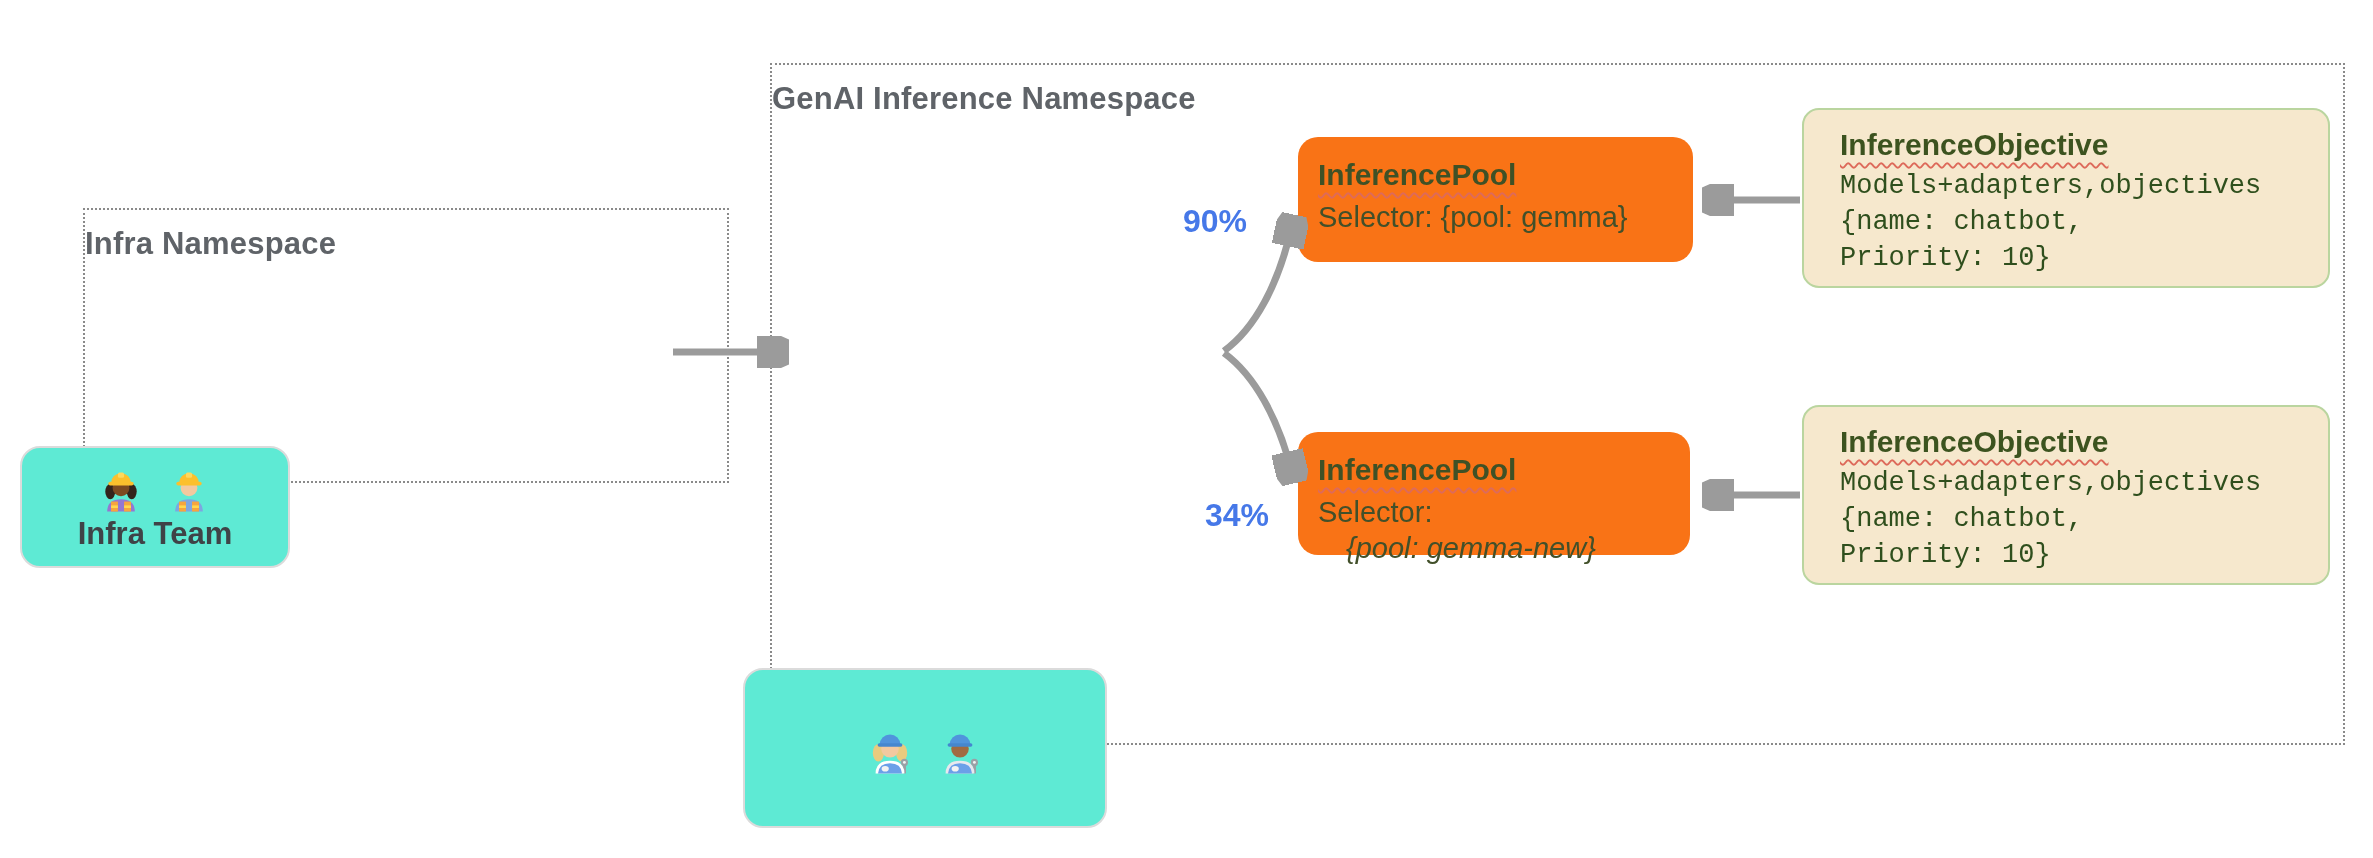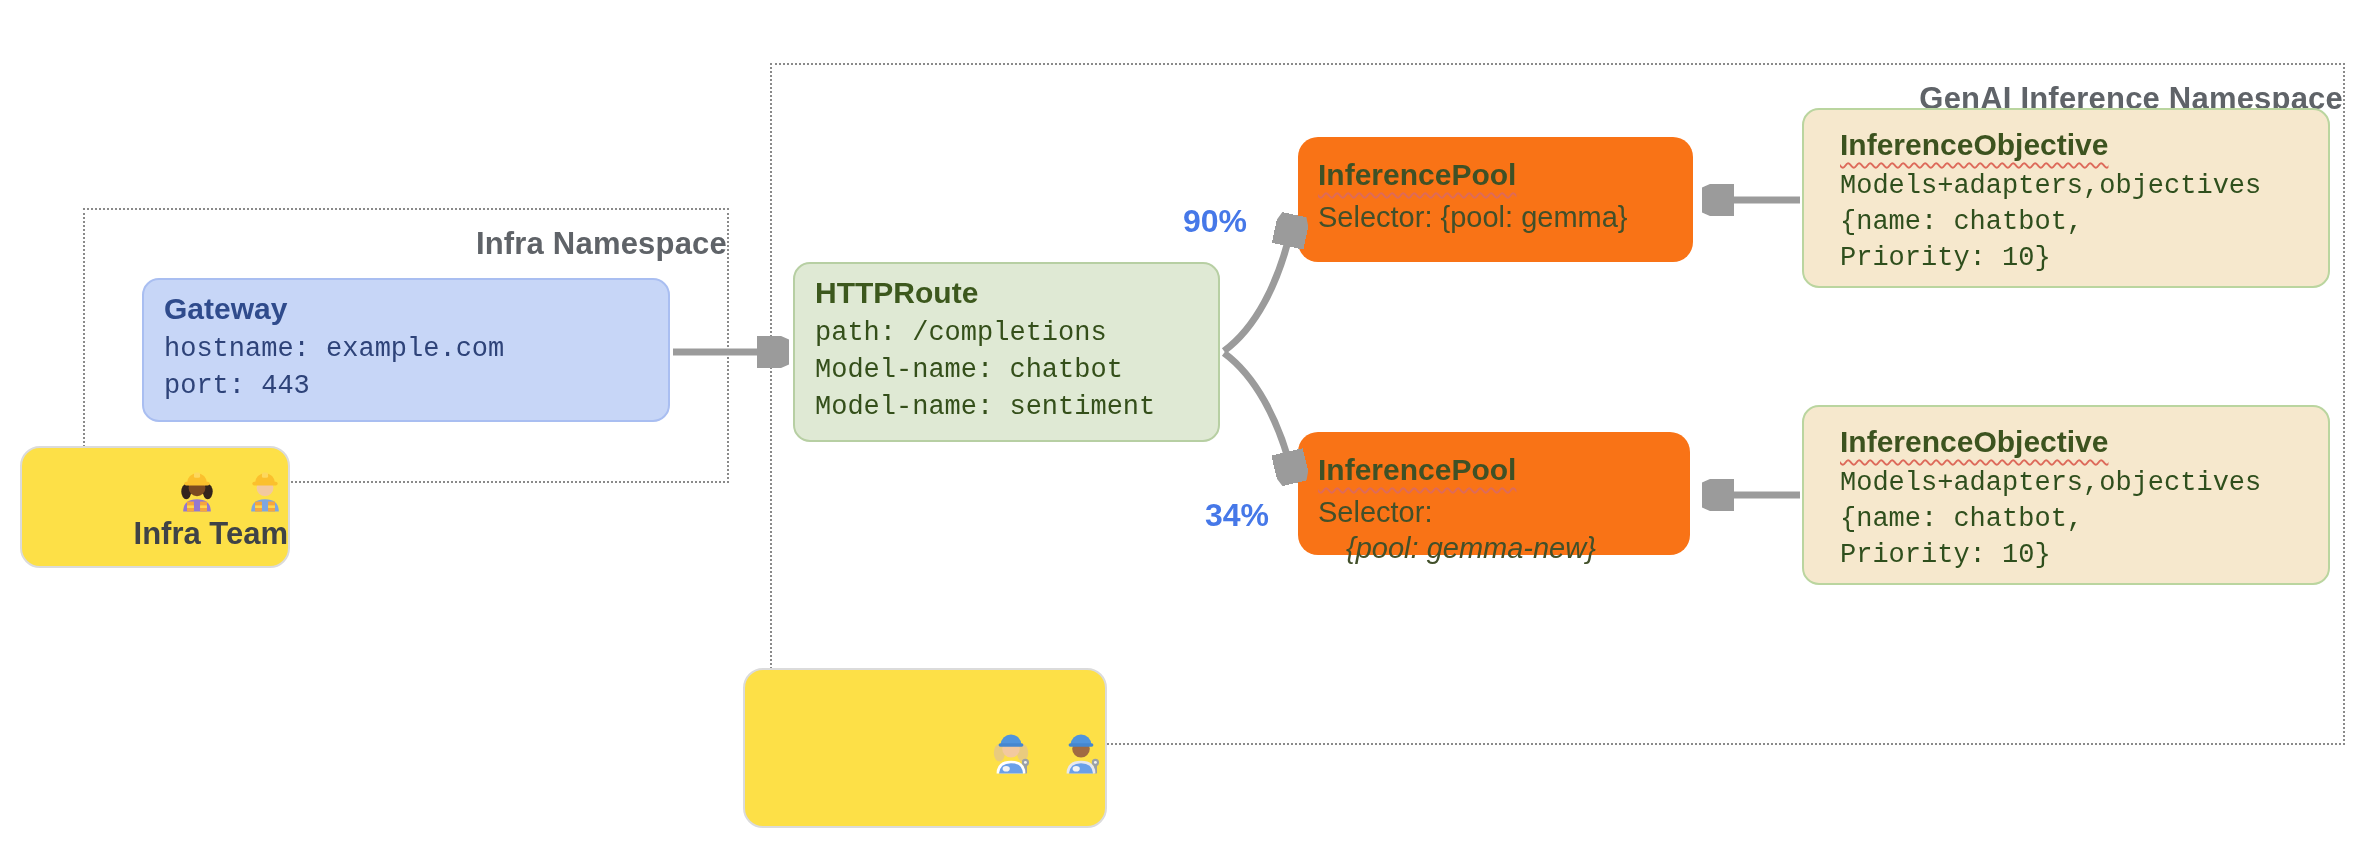--- a/index.html
+++ b/index.html
@@ -3,21 +3,21 @@
 <meta charset="utf-8">
 <style>
   html,body{margin:0;padding:0;background:#fff;}
   #canvas{
     position:relative;width:2373px;height:858px;background:#ffffff;
     overflow:hidden;font-family:"Liberation Sans",sans-serif;
   }
   
   .ns{position:absolute;border:2.5px dotted #8a8a8a;box-sizing:border-box;}
   .ns-label{
-    text-align:right;margin-top:16px;font-size:31px;font-weight:600;
+    text-align:left;margin-top:16px;font-size:31px;font-weight:600;
     color:#5f6368;letter-spacing:.2px;
   }
   
   .card{position:absolute;box-sizing:border-box;border-radius:17px;}
   .card .title{font-size:30px;font-weight:700;line-height:34px;margin-bottom:5px;display:inline-block;}
   .mono{font-family:Liberation Mono, monospace;font-size:27px;line-height:37px;white-space:pre;}
   .sansline{font-size:29px;line-height:36px;white-space:pre;}
   .line{display:block;}
   .indent{padding-left:28px;font-style:italic;}
 
@@ -42,22 +42,22 @@
   .card-obj .mono{color:#2f4f1d;line-height:36px;}
 
   .misspelled{
     text-decoration-line:underline;text-decoration-style:wavy;
     text-decoration-color:#dd6a5a;text-decoration-thickness:2px;
     text-underline-offset:7px;
   }
 
   
   .team{
-    position:absolute;background:#fde047;border:2px solid #dbdbdb;border-radius:20px;
-    box-sizing:border-box;display:flex;flex-direction:column;align-items:flex-end;
+    position:absolute;background:#5eead4;border:2px solid #dbdbdb;border-radius:20px;
+    box-sizing:border-box;display:flex;flex-direction:column;align-items:center;
     justify-content:center;gap:4px;z-index:10;
   }
   .team-infra{left:20px;top:446px;width:270px;height:122px;}
   .team-genai{left:743px;top:668px;width:364px;height:160px;}
   .team .icons{display:flex;gap:22px;align-items:flex-end;}
   .team .label{font-size:31px;font-weight:700;color:#3f4347;}
   .person{display:block;}
 
   
   .pct{position:absolute;font-size:32px;font-weight:700;color:#4678e8;z-index:6;}
@@ -74,32 +74,21 @@
 <div id="canvas">
 
   <div class="ns" style="left:83px;top:208px;width:646px;height:275px;">
     <div class="ns-label">Infra Namespace</div>
   </div>
 
   <div class="ns" style="left:770px;top:63px;width:1575px;height:682px;">
     <div class="ns-label">GenAI Inference Namespace</div>
   </div>
 
-  <div class="card card-gateway">
-    <span class="title">Gateway</span>
-    <span class="line mono">hostname: example.com</span>
-    <span class="line mono">port: 443</span>
-  </div>
 
-  <div class="card card-route">
-    <span class="title">HTTPRoute</span>
-    <span class="line mono">path: /completions</span>
-    <span class="line mono">Model-name: chatbot</span>
-    <span class="line mono">Model-name: sentiment</span>
-  </div>
 
   <div class="card card-pool pos-a">
     <span class="title misspelled">InferencePool</span>
     <span class="line sansline">Selector: {pool: gemma}</span>
   </div>
 
   <div class="card card-pool pos-b">
     <span class="title misspelled">InferencePool</span>
     <span class="line sansline">Selector:</span>
     <span class="line sansline indent">{pool: gemma-new}</span>

